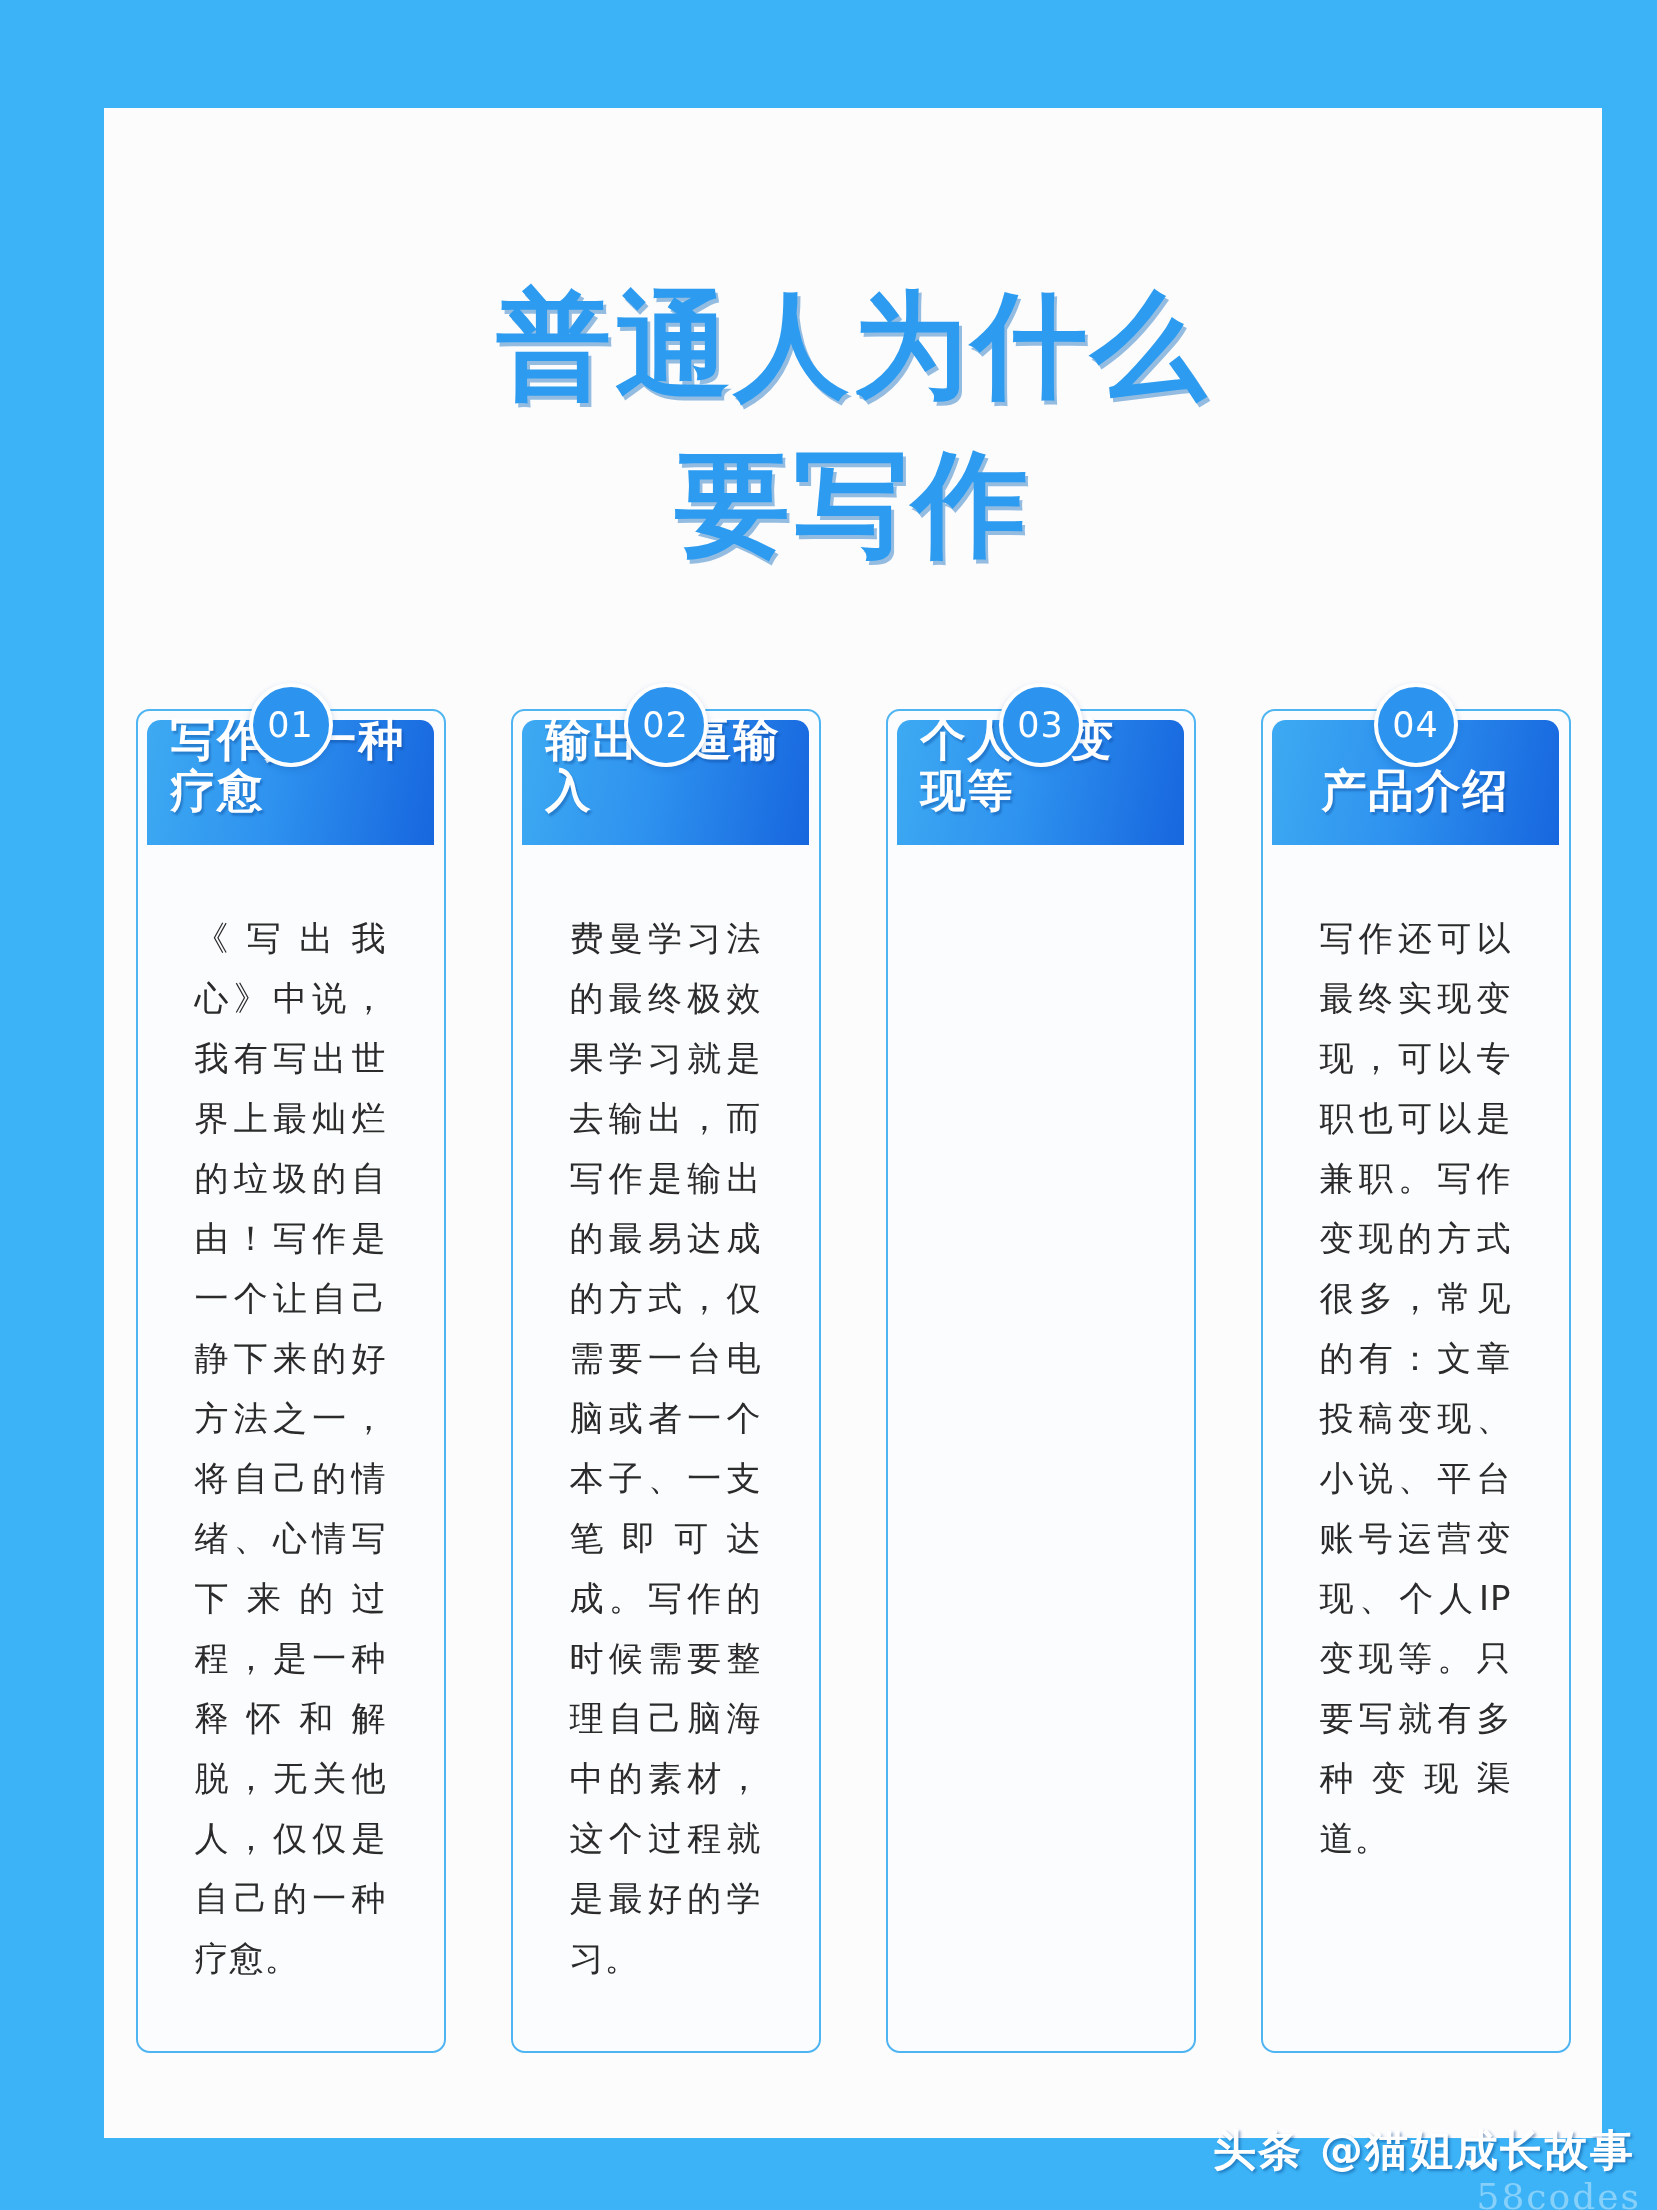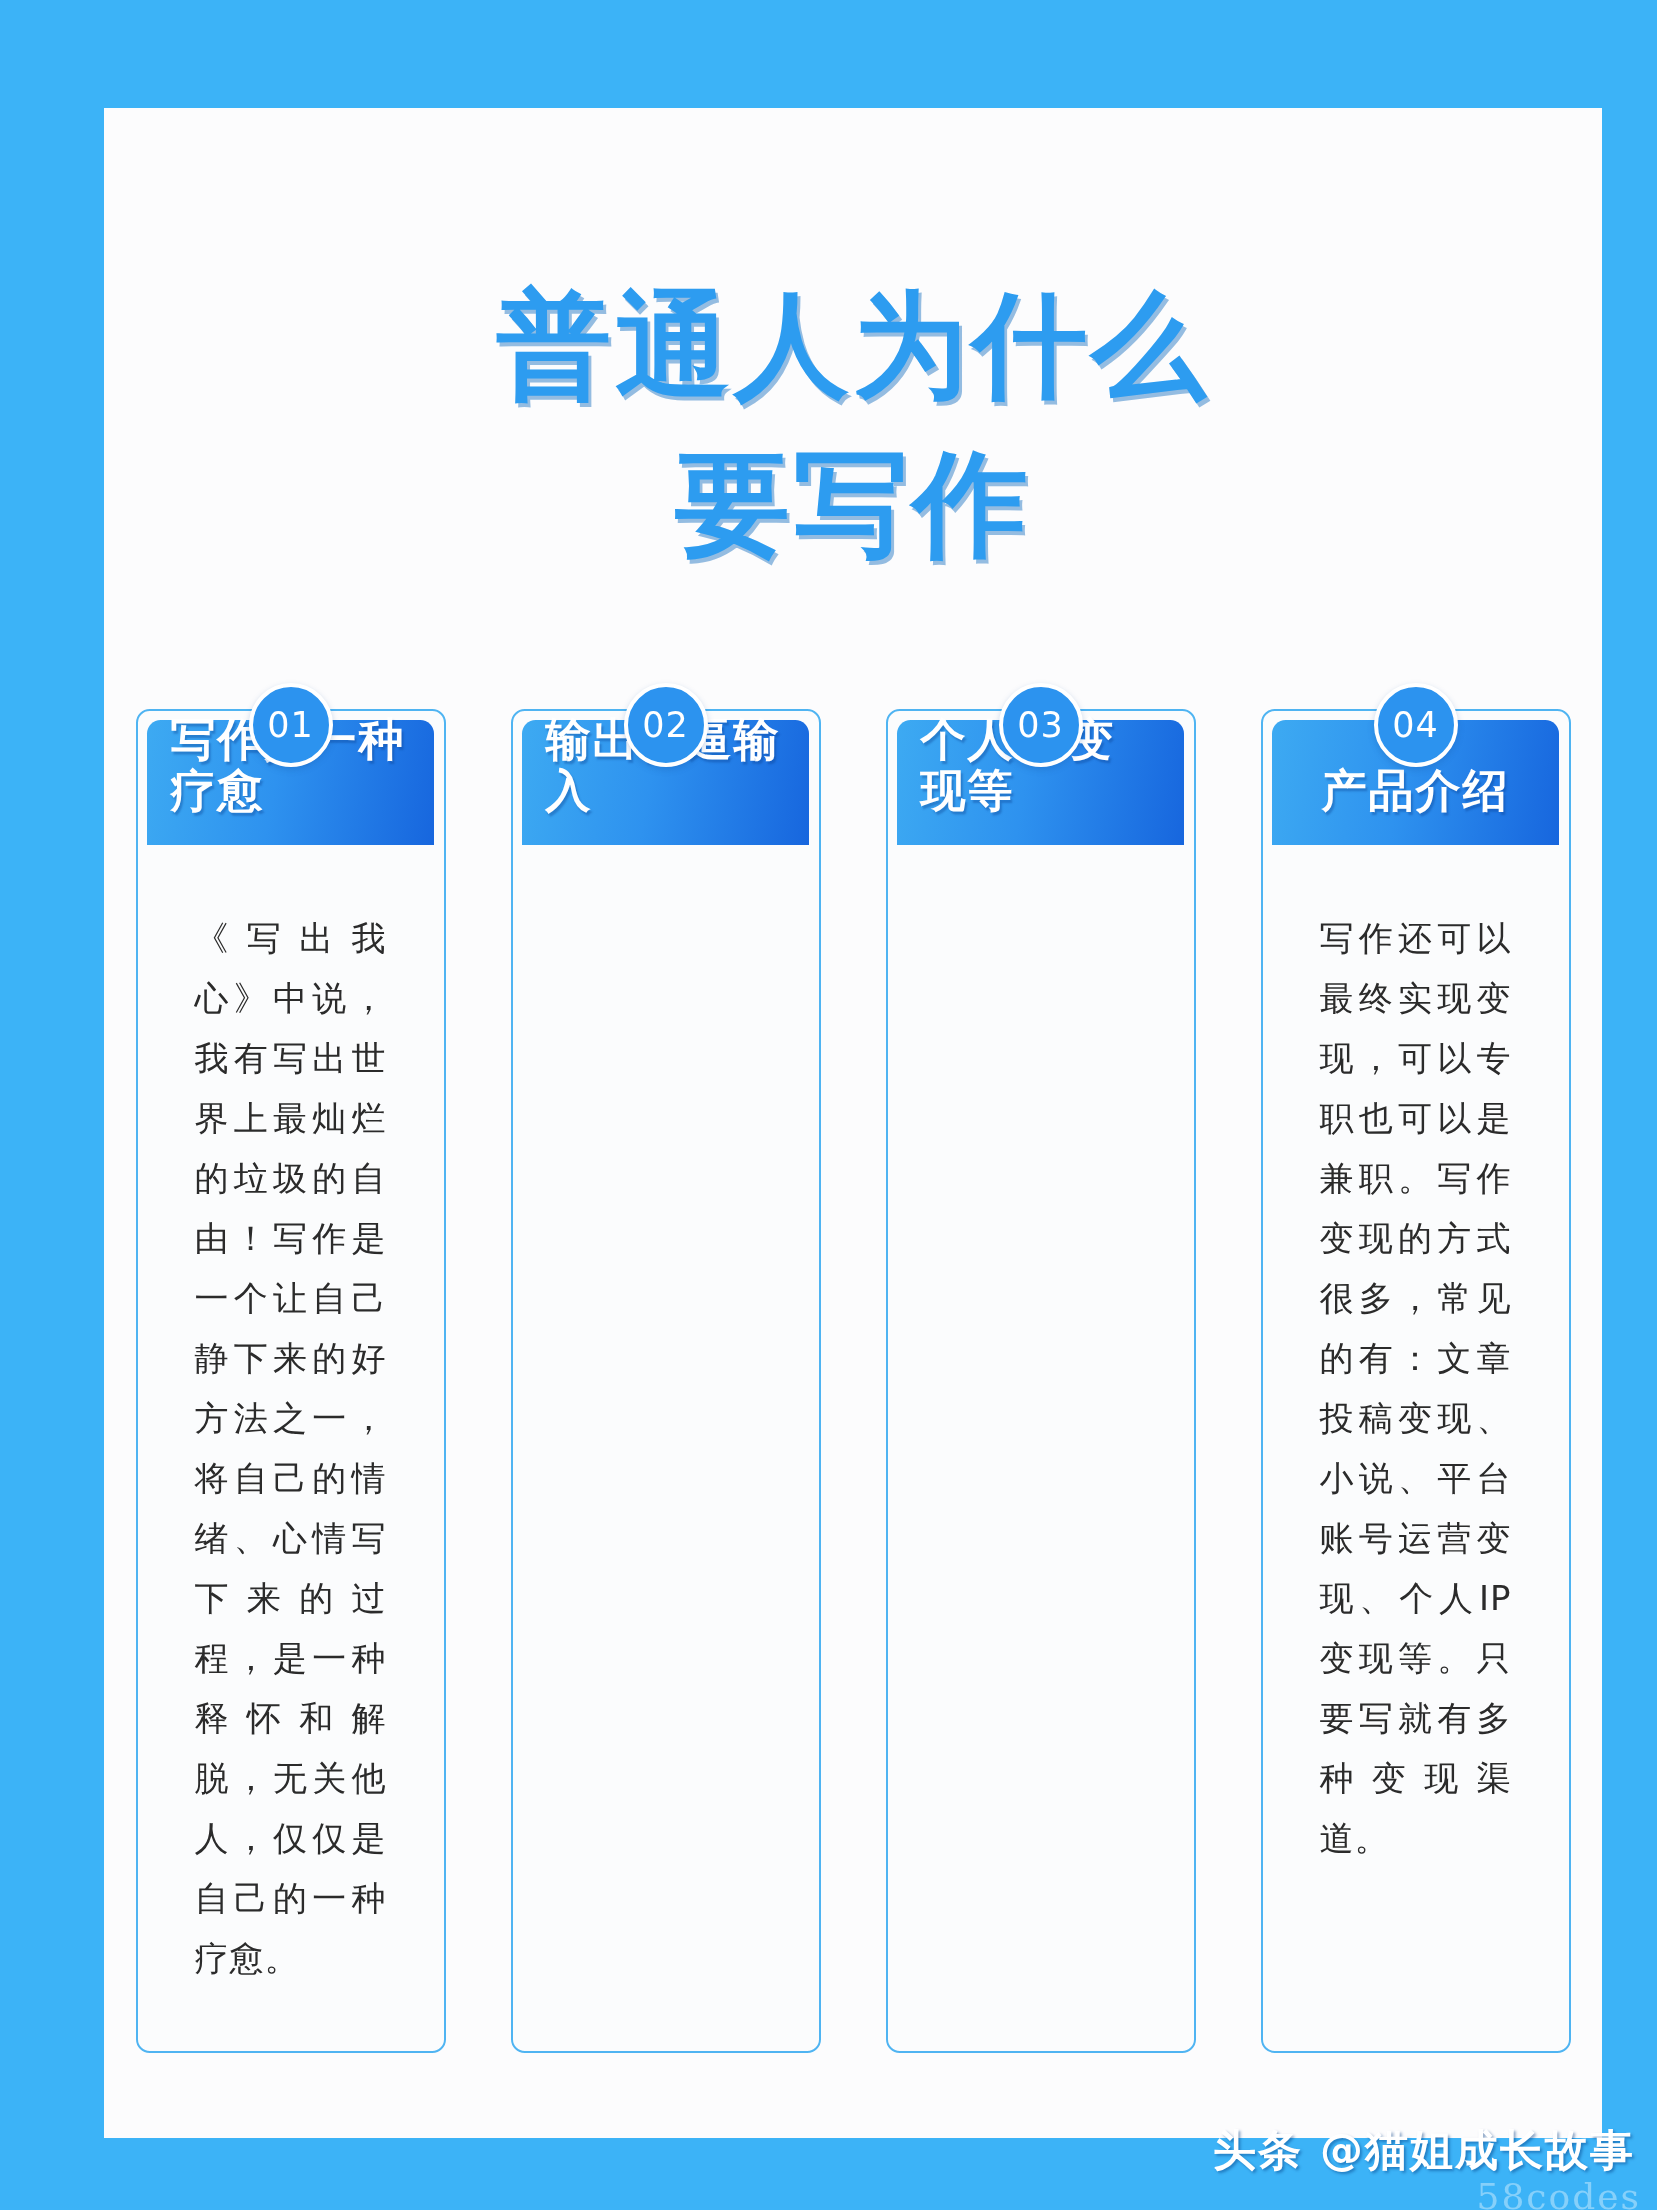--- a/index.html
+++ b/index.html
@@ -186,20 +186,23 @@
       </div>
 
       <div class="card-wrap">
         <div class="card">
           <div class="card-header">
             <div class="badge">
               <span>02</span>
             </div>
             <div class="card-title">输出倒逼输入</div>
           </div>
+          <div class="card-body">
+            <p>费曼学习法的最终极效果学习就是去输出，而写作是输出的最易达成的方式，仅需要一台电脑或者一个本子、一支笔即可达成。写作的时候需要整理自己脑海中的素材，这个过程就是最好的学习。</p>
+          </div>
         </div>
       </div>
 
       <div class="card-wrap">
         <div class="card">
           <div class="card-header">
             <div class="badge">
               <span>03</span>
             </div>
             <div class="card-title">个人IP变现等</div>

